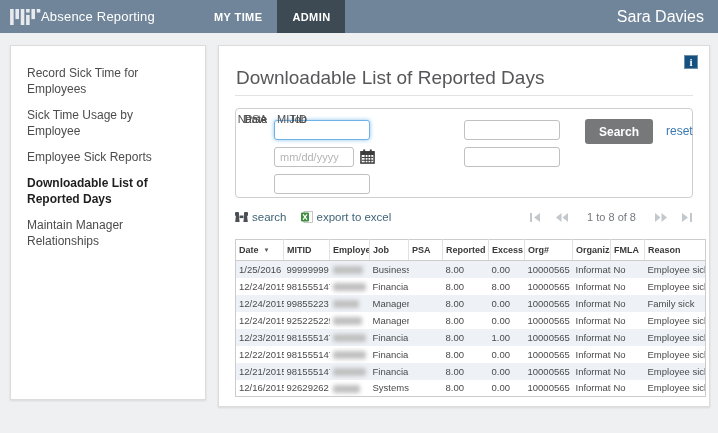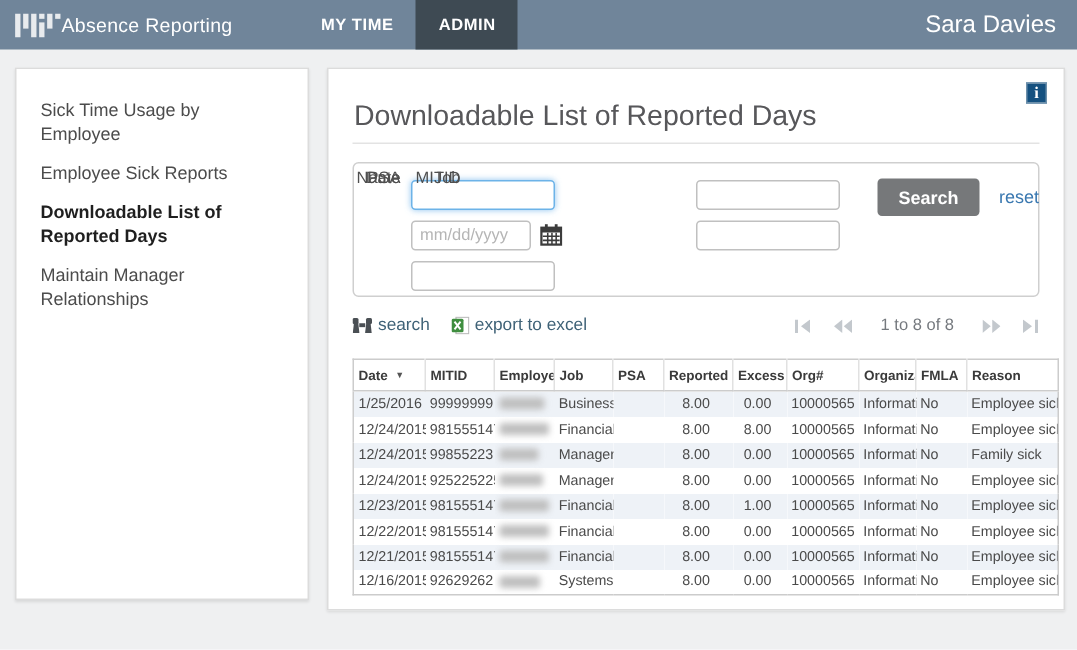--- a/index.html
+++ b/index.html
@@ -55,21 +55,21 @@
   .pager-btn { display:flex; align-items:center; cursor:default; }
   .pager-text { font-size:11px; color:#75797e; margin:0 4px; }
 
   
   .grid-wrap { position:absolute; left:16px; top:193px; width:460px; }
   table.grid { border-collapse:collapse; table-layout:fixed; width:460px; border:1px solid #ccc; background:#fff; }
   .grid th { height:21px; font-size:9px; font-weight:bold; color:#3a3a3a; text-align:left; padding:0 3px; border-right:1px solid #e1e1e1; border-bottom:1px solid #ccc; overflow:hidden; white-space:nowrap; background:#fff; cursor:pointer; }
   .grid th:last-child { border-right:none; }
   .grid td { height:17px; font-size:9.5px; color:#4a4a4a; padding:0 3px; overflow:hidden; white-space:nowrap; }
   .grid tr.alt td { background:var(--row_alt_bg,#eef2f7); }
-  .grid .num { text-align:center; padding-right:6px; }
+  .grid .num { text-align:left; padding-right:6px; }
   .sort { font-size:6px; color:#555; margin-left:5px; vertical-align:1px; }
   .blur { display:inline-block; height:8px; background:#bfbfbf; border-radius:2px; filter:blur(2px); vertical-align:middle; }
 
   .icon { display:inline-block; }
 </style>
 </head>
 <body>
 
 <div class="screen">
 
@@ -90,20 +90,21 @@
     <div class="brand">Absence Reporting</div>
     <div class="tabs">
       <div class="tab">MY TIME</div>
       <div class="tab active">ADMIN</div>
     </div>
     <div class="topbar-user">Sara Davies</div>
   </div>
 
   <div class="sidebar">
     <div class="side-list">
+        <div class="side-item">Record Sick Time for Employees</div>
         <div class="side-item">Sick Time Usage by Employee</div>
         <div class="side-item">Employee Sick Reports</div>
         <div class="side-item active">Downloadable List of Reported Days</div>
         <div class="side-item">Maintain Manager Relationships</div>
       </div>
   </div>
 
   <div class="panel">
     <div class="panel-title">Downloadable List of Reported Days</div>
     <div class="info-btn">i</div>

